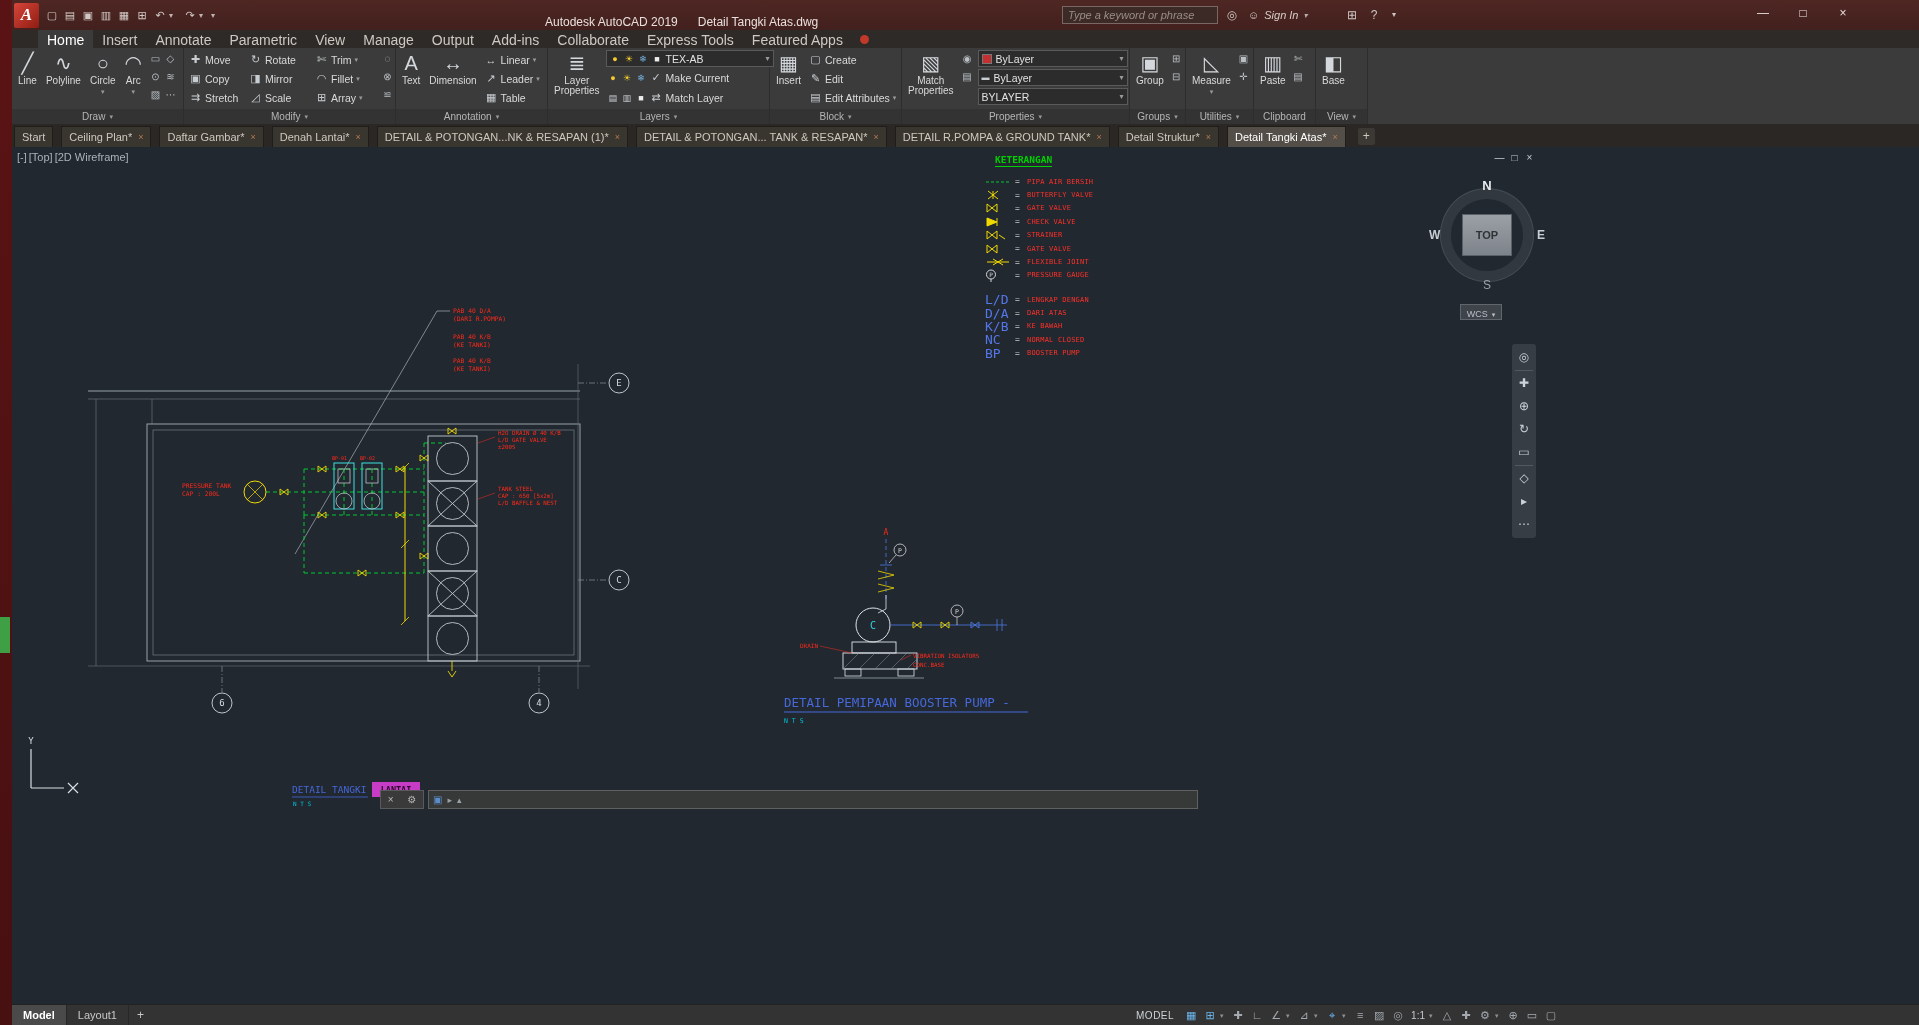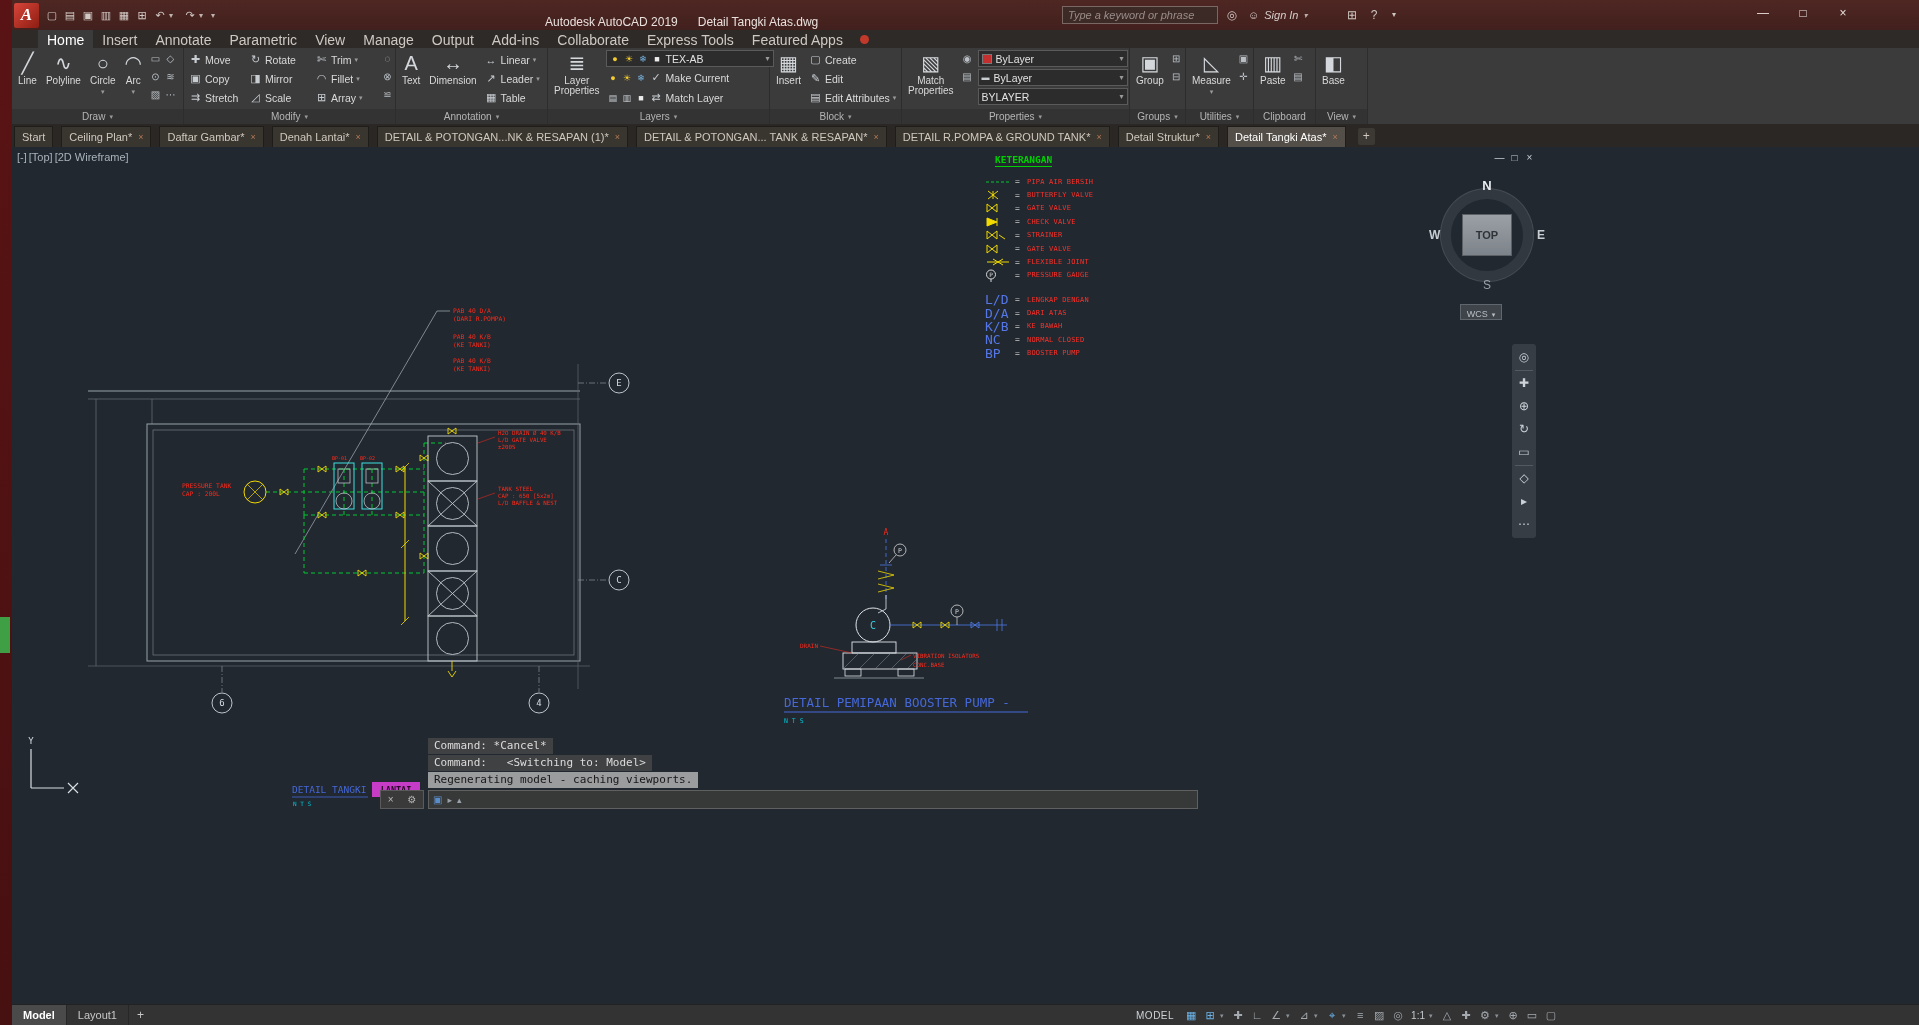--- a/index.html
+++ b/index.html
@@ -808,25 +808,20 @@
         <span>✚</span>
         <span>⊕</span>
         <span>↻</span>
         <span>▭</span>
         <div class="sep"></div>
         <span>◇</span>
         <span>▸</span>
         <span>⋯</span>
       </div>
 
-      <div class="cmdhist">
-        <div class="cline">Command: *Cancel*</div>
-        <div class="cline">Command:   &lt;Switching to: Model&gt;</div>
-        <div class="cline light">Regenerating model - caching viewports.</div>
-      </div>
 
       <div class="cmdaux">
         <span>×</span>
         <span>⚙</span>
       </div>
       <div class="cmdbar">
         <span class="ci">▣</span>
         <span class="pr">▸</span>
         <span class="up">▴</span>
       </div>

